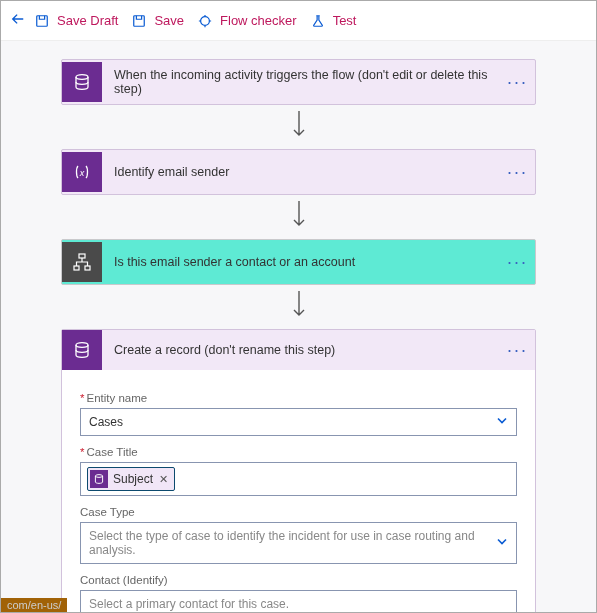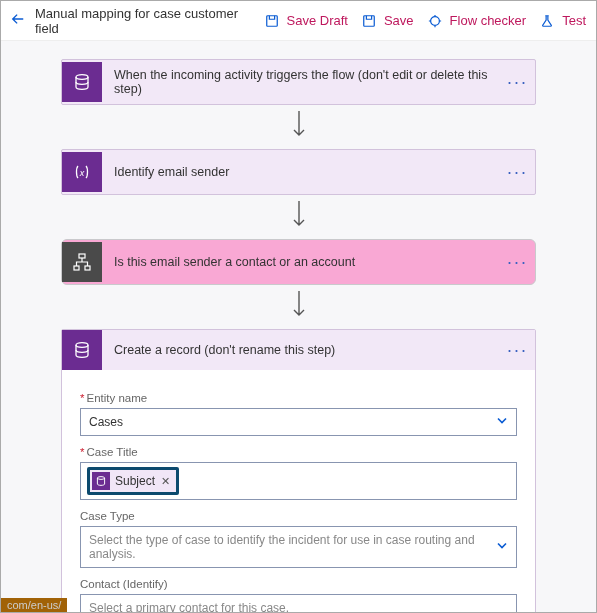--- a/index.html
+++ b/index.html
@@ -5,53 +5,52 @@
   * { box-sizing: border-box; margin: 0; padding: 0; font-family: "Segoe UI", Arial, sans-serif; }
   body { background: #fff; width: 597px; height: 613px; overflow: hidden; border: 1px solid #aaa; position: relative; }
   .header { display: flex; align-items: center; height: 40px; padding: 0 10px; border-bottom: 1px solid #eee; font-size: 13px; color: #333; }
   .header .back { color: #0b5cd3; margin-right: 10px; cursor: pointer; }
   .header .title { flex: 1; color: #333; }
   .header .actions { display: flex; gap: 14px; }
   .header .actions .action { display: flex; align-items: center; gap: 8px; color: #be185d; cursor: pointer; font-size: 13px; }
   .header .actions .action svg { width: 14px; height: 14px; }
   .canvas { background: #f7f7f9; padding: 18px 60px 10px 60px; height: calc(100% - 40px); overflow: hidden; }
   .step { display: flex; align-items: center; height: 46px; background: #f2e8f7; border: 1px solid #d2c2dc; border-radius: 2px; position: relative; cursor: pointer; }
-  .step.gray { background: #f9a8d4; border-color: #c9c9cc; border-radius: 6px; }
+  .step.gray { background: #5eead4; border-color: #c9c9cc; }
   .step-icon { width: 40px; height: 40px; display: flex; align-items: center; justify-content: center; flex-shrink: 0; }
   .step-icon.purple { background: #6b2c91; }
   .step-icon.graybg { background: #4a4a4a; }
   .step-title { flex: 1; font-size: 12.5px; color: #333; padding-left: 12px; }
   .step-menu { width: 36px; text-align: center; color: #3b62c0; font-size: 18px; letter-spacing: 1px; }
   .arrow { text-align: center; padding: 6px 0; color: #555; }
   .arrow svg { width: 16px; height: 28px; }
   .card { border: 1px solid #d2c2dc; border-radius: 2px; background: #fff; }
   .card-header { display: flex; align-items: center; height: 40px; background: #f2e8f7; }
   .card-header .step-title { font-size: 12.5px; }
   .card-body { padding: 12px 18px; font-size: 12px; color: #555; }
   .field-label { font-size: 11.5px; color: #666; margin-top: 10px; margin-bottom: 4px; }
   .field-label .req { color: #c23; margin-right: 2px; }
   .field-input { width: 100%; border: 1px solid #8895b0; background: #fff; padding: 6px 8px; font-size: 12px; color: #333; position: relative; }
   .field-input.placeholder { color: #888; }
   .field-input .chev { position: absolute; right: 8px; top: 50%; transform: translateY(-50%); color: #0b5cd3; font-size: 12px; }
   .token-box { width: 100%; border: 1px solid #8895b0; background: #fff; padding: 4px 6px; display: flex; align-items: center; }
-  .token { display: inline-flex; align-items: center; background: #f1e6f7; border: 3px solid #0c4a6e; border-radius: 2px; padding: 2px 6px 2px 2px; font-size: 12px; color: #333; }
+  .token { display: inline-flex; align-items: center; background: #f1e6f7; border: 1px solid #0c4a6e; border-radius: 2px; padding: 2px 6px 2px 2px; font-size: 12px; color: #333; }
   .token-icon { width: 18px; height: 18px; background: #6b2c91; display: inline-flex; align-items: center; justify-content: center; margin-right: 5px; }
   .token-x { margin-left: 6px; color: #555; cursor: pointer; font-size: 11px; }
   .footer-tag { position: absolute; bottom: 0; left: 0; background: #a16207; color: #ccc; font-size: 11px; padding: 1px 6px; }
 </style>
 </head>
 <body>
 
 <div class="header">
   <span class="back">
     <svg viewBox="0 0 16 16" width="14" height="14" fill="none" stroke="#0b5cd3" stroke-width="1.6">
         <path d="M14 8H2M7 3L2 8l5 5"></path>
       </svg>
   </span>
-  <span class="title">Manual mapping for case customer field</span>
   <div class="actions">
     <span class="action">
       <svg viewBox="0 0 16 16" fill="none" stroke="#0b5cd3" stroke-width="1.4">
           <rect x="2" y="2" width="12" height="12" rx="1"></rect>
           <path d="M5 2v4h6V2"></path>
         </svg>
       <span>Save Draft</span>
     </span>
     <span class="action">
       <svg viewBox="0 0 16 16" fill="none" stroke="#0b5cd3" stroke-width="1.4">

